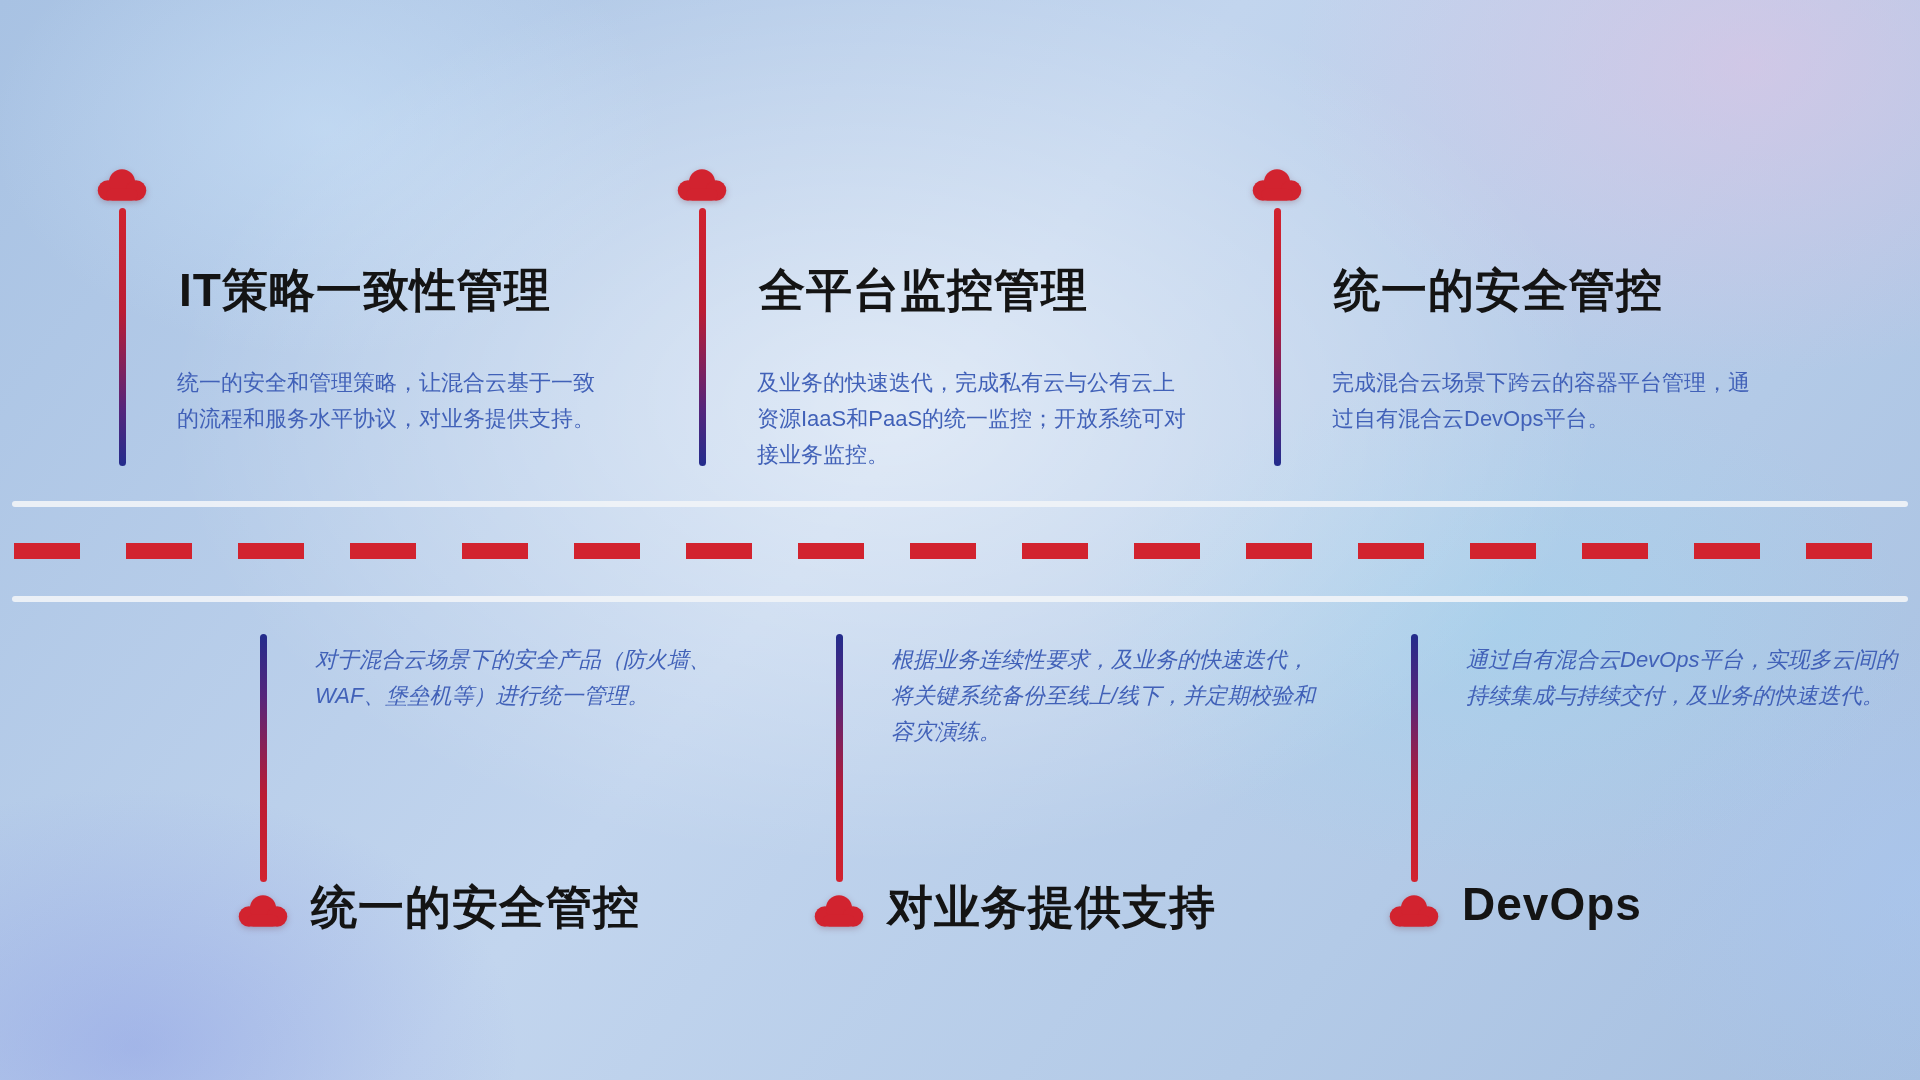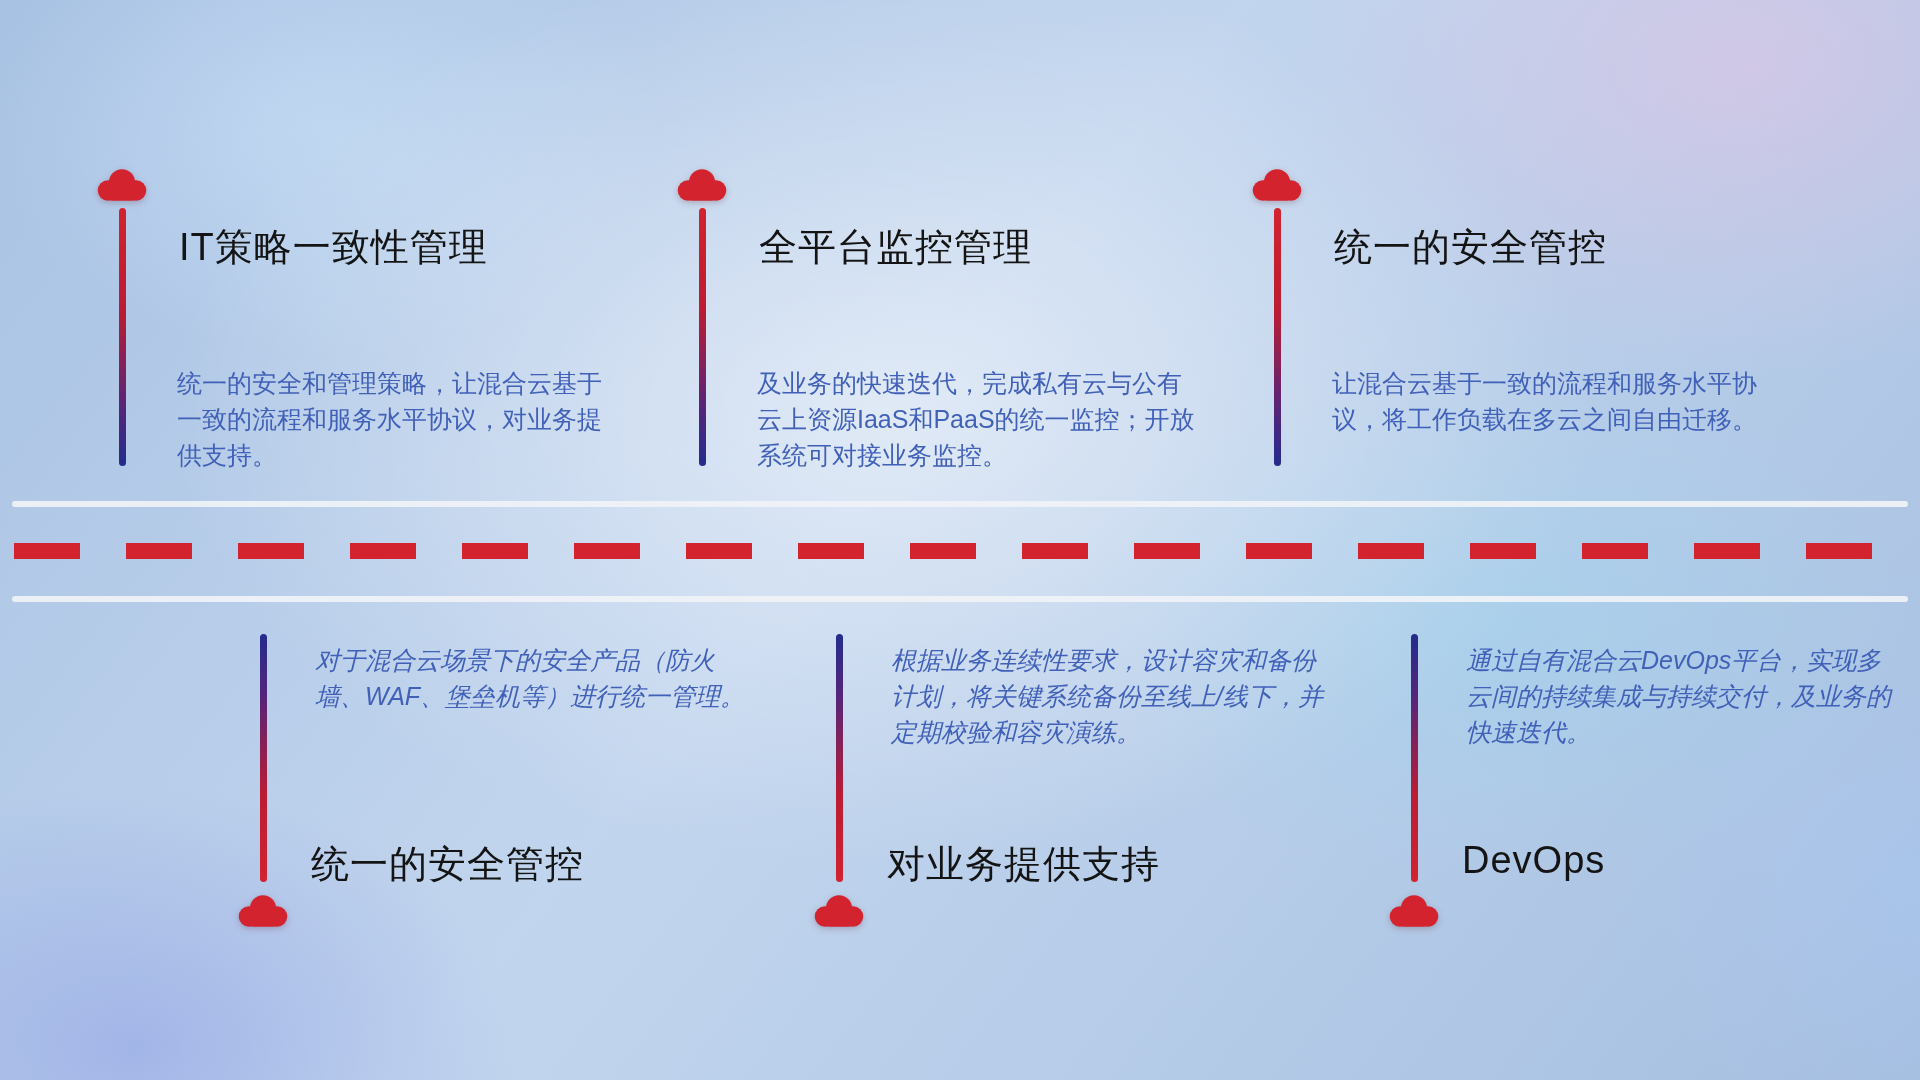--- a/index.html
+++ b/index.html
@@ -85,31 +85,32 @@
   .item-bottom .stem {
     top: 0;
     height: 248px;
     background: linear-gradient(to bottom,
       var(--accent-blue, #232c8c) 0%, #55257b 25%, #bb1c33 65%, var(--accent-red, #c5152a) 100%);
   }
 
   .title {
     position: absolute;
     white-space: nowrap;
-    font-size: 38px;
-    font-weight: 400;
+    font-size: 46px;
+    font-weight: 700;
     color: var(--title-text, #141414);
     letter-spacing: 1px;
+    margin-top: 38px;
   }
   .item-top .title    { left: 57px; top: 56px; }
   .item-bottom .title { left: 48px; top: 205px; }
 
   .desc {
     position: absolute;
-    font-size: 25px;
+    font-size: 22px;
     line-height: 36px;
     color: var(--desc-text, #4161b8);
   }
   .item-top .desc    { left: 55px; top: 199px; width: 438px; }
   .item-bottom .desc { left: 52px; top: 8px;   width: 432px; font-style: italic; }
 </style>
 </head>
 <body>
 
 <div class="canvas">
@@ -144,38 +145,38 @@
 
   <div class="item item-top c3">
     <svg class="cloud" viewBox="0 0 60 40">
       <circle cx="15" cy="26" r="11"></circle>
         <circle cx="30" cy="17" r="14"></circle>
         <circle cx="45" cy="26" r="11"></circle>
       <rect x="13" y="24" width="34" height="13" rx="6.5"></rect>
     </svg>
     <div class="stem"></div>
     <div class="title">统一的安全管控</div>
-    <div class="desc">让混合云基于一致的流程和服务水平协议，将工作负载在多云之间自由迁移。</div>
+    <div class="desc">完成混合云场景下跨云的容器平台管理，通过自有混合云DevOps平台。</div>
   </div>
 
   <div class="item item-bottom c4">
     <div class="stem"></div>
     <div class="desc">对于混合云场景下的安全产品（防火墙、WAF、堡垒机等）进行统一管理。</div>
     <div class="title">统一的安全管控</div>
     <svg class="cloud" viewBox="0 0 60 40">
       <circle cx="15" cy="26" r="11"></circle>
         <circle cx="30" cy="17" r="14"></circle>
         <circle cx="45" cy="26" r="11"></circle>
       <rect x="13" y="24" width="34" height="13" rx="6.5"></rect>
     </svg>
   </div>
 
   <div class="item item-bottom c5">
     <div class="stem"></div>
-    <div class="desc">根据业务连续性要求，设计容灾和备份计划，将关键系统备份至线上/线下，并定期校验和容灾演练。</div>
+    <div class="desc">根据业务连续性要求，及业务的快速迭代，将关键系统备份至线上/线下，并定期校验和容灾演练。</div>
     <div class="title">对业务提供支持</div>
     <svg class="cloud" viewBox="0 0 60 40">
       <circle cx="15" cy="26" r="11"></circle>
         <circle cx="30" cy="17" r="14"></circle>
         <circle cx="45" cy="26" r="11"></circle>
       <rect x="13" y="24" width="34" height="13" rx="6.5"></rect>
     </svg>
   </div>
 
   <div class="item item-bottom c6">

